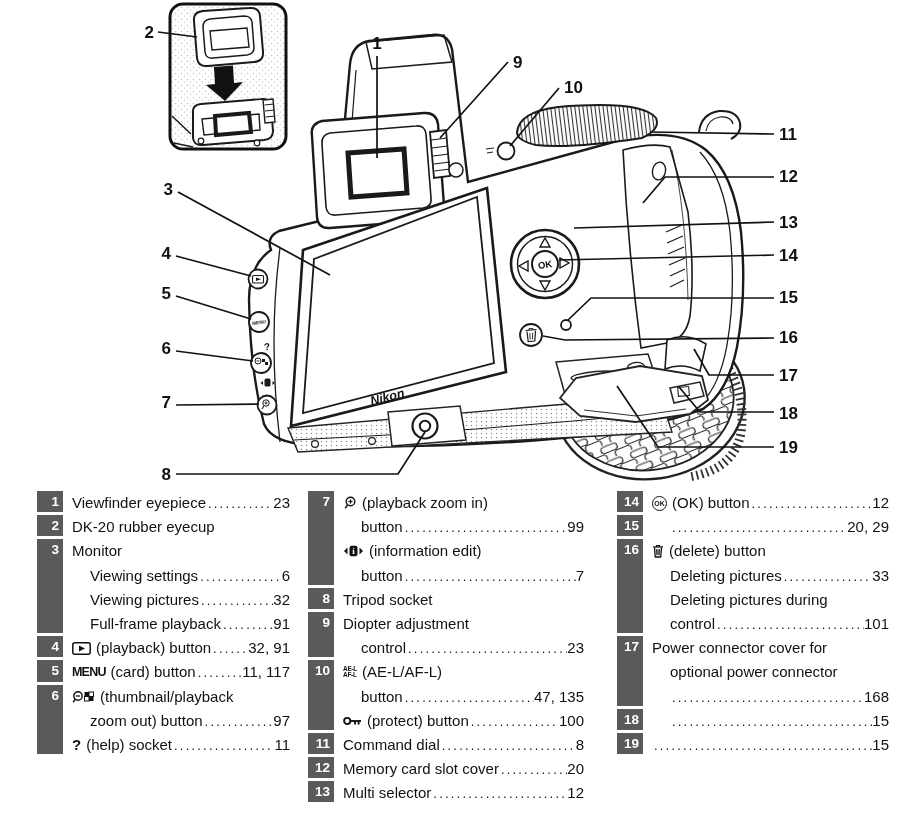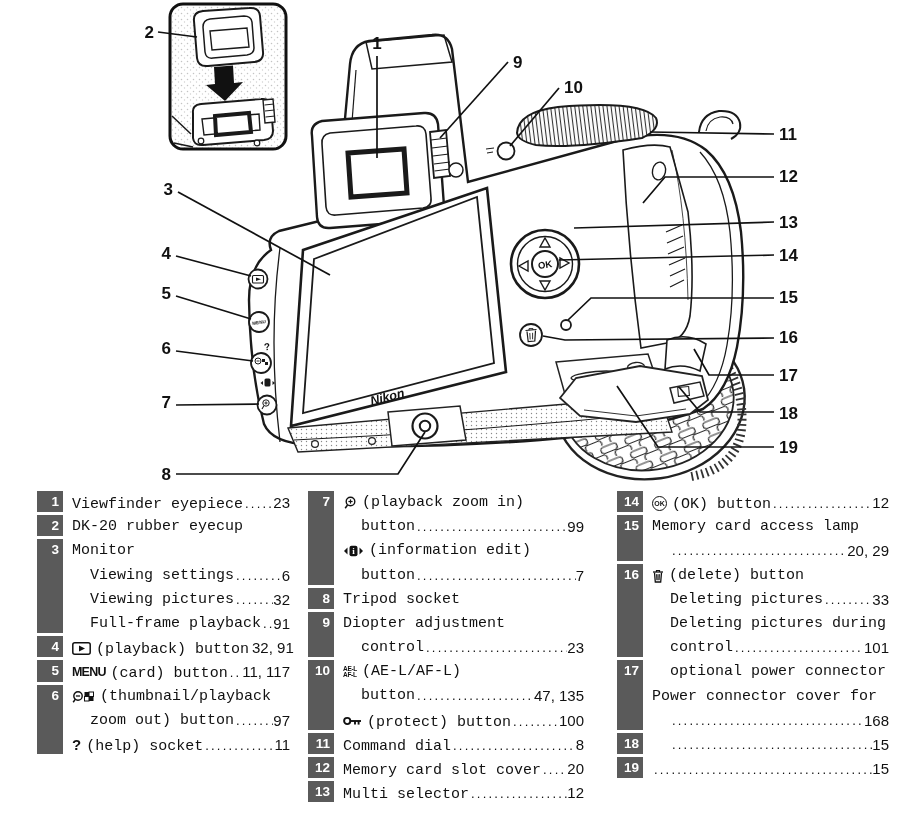--- a/index.html
+++ b/index.html
@@ -16,22 +16,22 @@
   #lc0{left:37px;width:253px;}
   #lc1{left:308px;width:276px;}
   #lc2{left:617px;width:272px;}
   .entry{display:flex;align-items:stretch;}
   .badge{flex:none;width:26px;background:#5a5a5a;color:#fff;font-size:13.5px;
          font-weight:bold;text-align:right;padding:3px 4px 0 0;box-sizing:border-box;
          margin-bottom:3px;}
   .lines{flex:1;min-width:0;margin-left:9px;}
   .line{display:flex;align-items:baseline;height:24.2px;line-height:24.2px;
         font-size:15px;white-space:nowrap;}
-  .line.ind{padding-left:18px;align-items:flex-end;}
-  .t{flex:none;font-family:Liberation Mono, monospace;}
+  .line.ind{padding-left:18px;}
+  .t{flex:none;}
   .dots{flex:1 1 auto;overflow:hidden;font-size:13px;letter-spacing:2.2px;
         padding:0 1px 0 2px;color:#111;}
   .pg{flex:none;}
   .ic{flex:none;align-self:center;margin-right:5px;display:inline-flex;align-items:center;}
   .menu-ic{font-weight:bold;font-size:12.5px;letter-spacing:-0.8px;}
   .help-ic{font-weight:bold;font-size:15px;}
   .ok-ic{display:inline-block;width:15px;height:15px;border:1.5px solid #111;
          border-radius:50%;font-size:7px;font-weight:bold;text-align:center;
          line-height:13px;box-sizing:border-box;}
   .ael-ic{display:inline-flex;flex-direction:column;font-size:6.5px;font-weight:bold;
@@ -494,23 +494,20 @@
               </span>
               <span class="t">(OK) button</span>
               <span class="dots">..........................................................................................</span>
               <span class="pg">12</span>
             </div>
           </div>
         </div>
         <div class="entry">
           <div class="badge">15</div>
           <div class="lines">
-            <div class="line">
-              <span class="t">Memory card access lamp</span>
-            </div>
             <div class="line ind">
               <span class="dots">..........................................................................................</span>
               <span class="pg">20, 29</span>
             </div>
           </div>
         </div>
         <div class="entry">
           <div class="badge">16</div>
           <div class="lines">
             <div class="line">
@@ -537,25 +534,25 @@
             <div class="line ind">
               <span class="t">control</span>
               <span class="dots">..........................................................................................</span>
               <span class="pg">101</span>
             </div>
           </div>
         </div>
         <div class="entry">
           <div class="badge">17</div>
           <div class="lines">
+            <div class="line">
+              <span class="t">Power connector cover for</span>
+            </div>
             <div class="line ind">
               <span class="t">optional power connector</span>
-            </div>
-            <div class="line">
-              <span class="t">Power connector cover for</span>
             </div>
             <div class="line ind">
               <span class="dots">..........................................................................................</span>
               <span class="pg">168</span>
             </div>
           </div>
         </div>
         <div class="entry">
           <div class="badge">18</div>
           <div class="lines">

